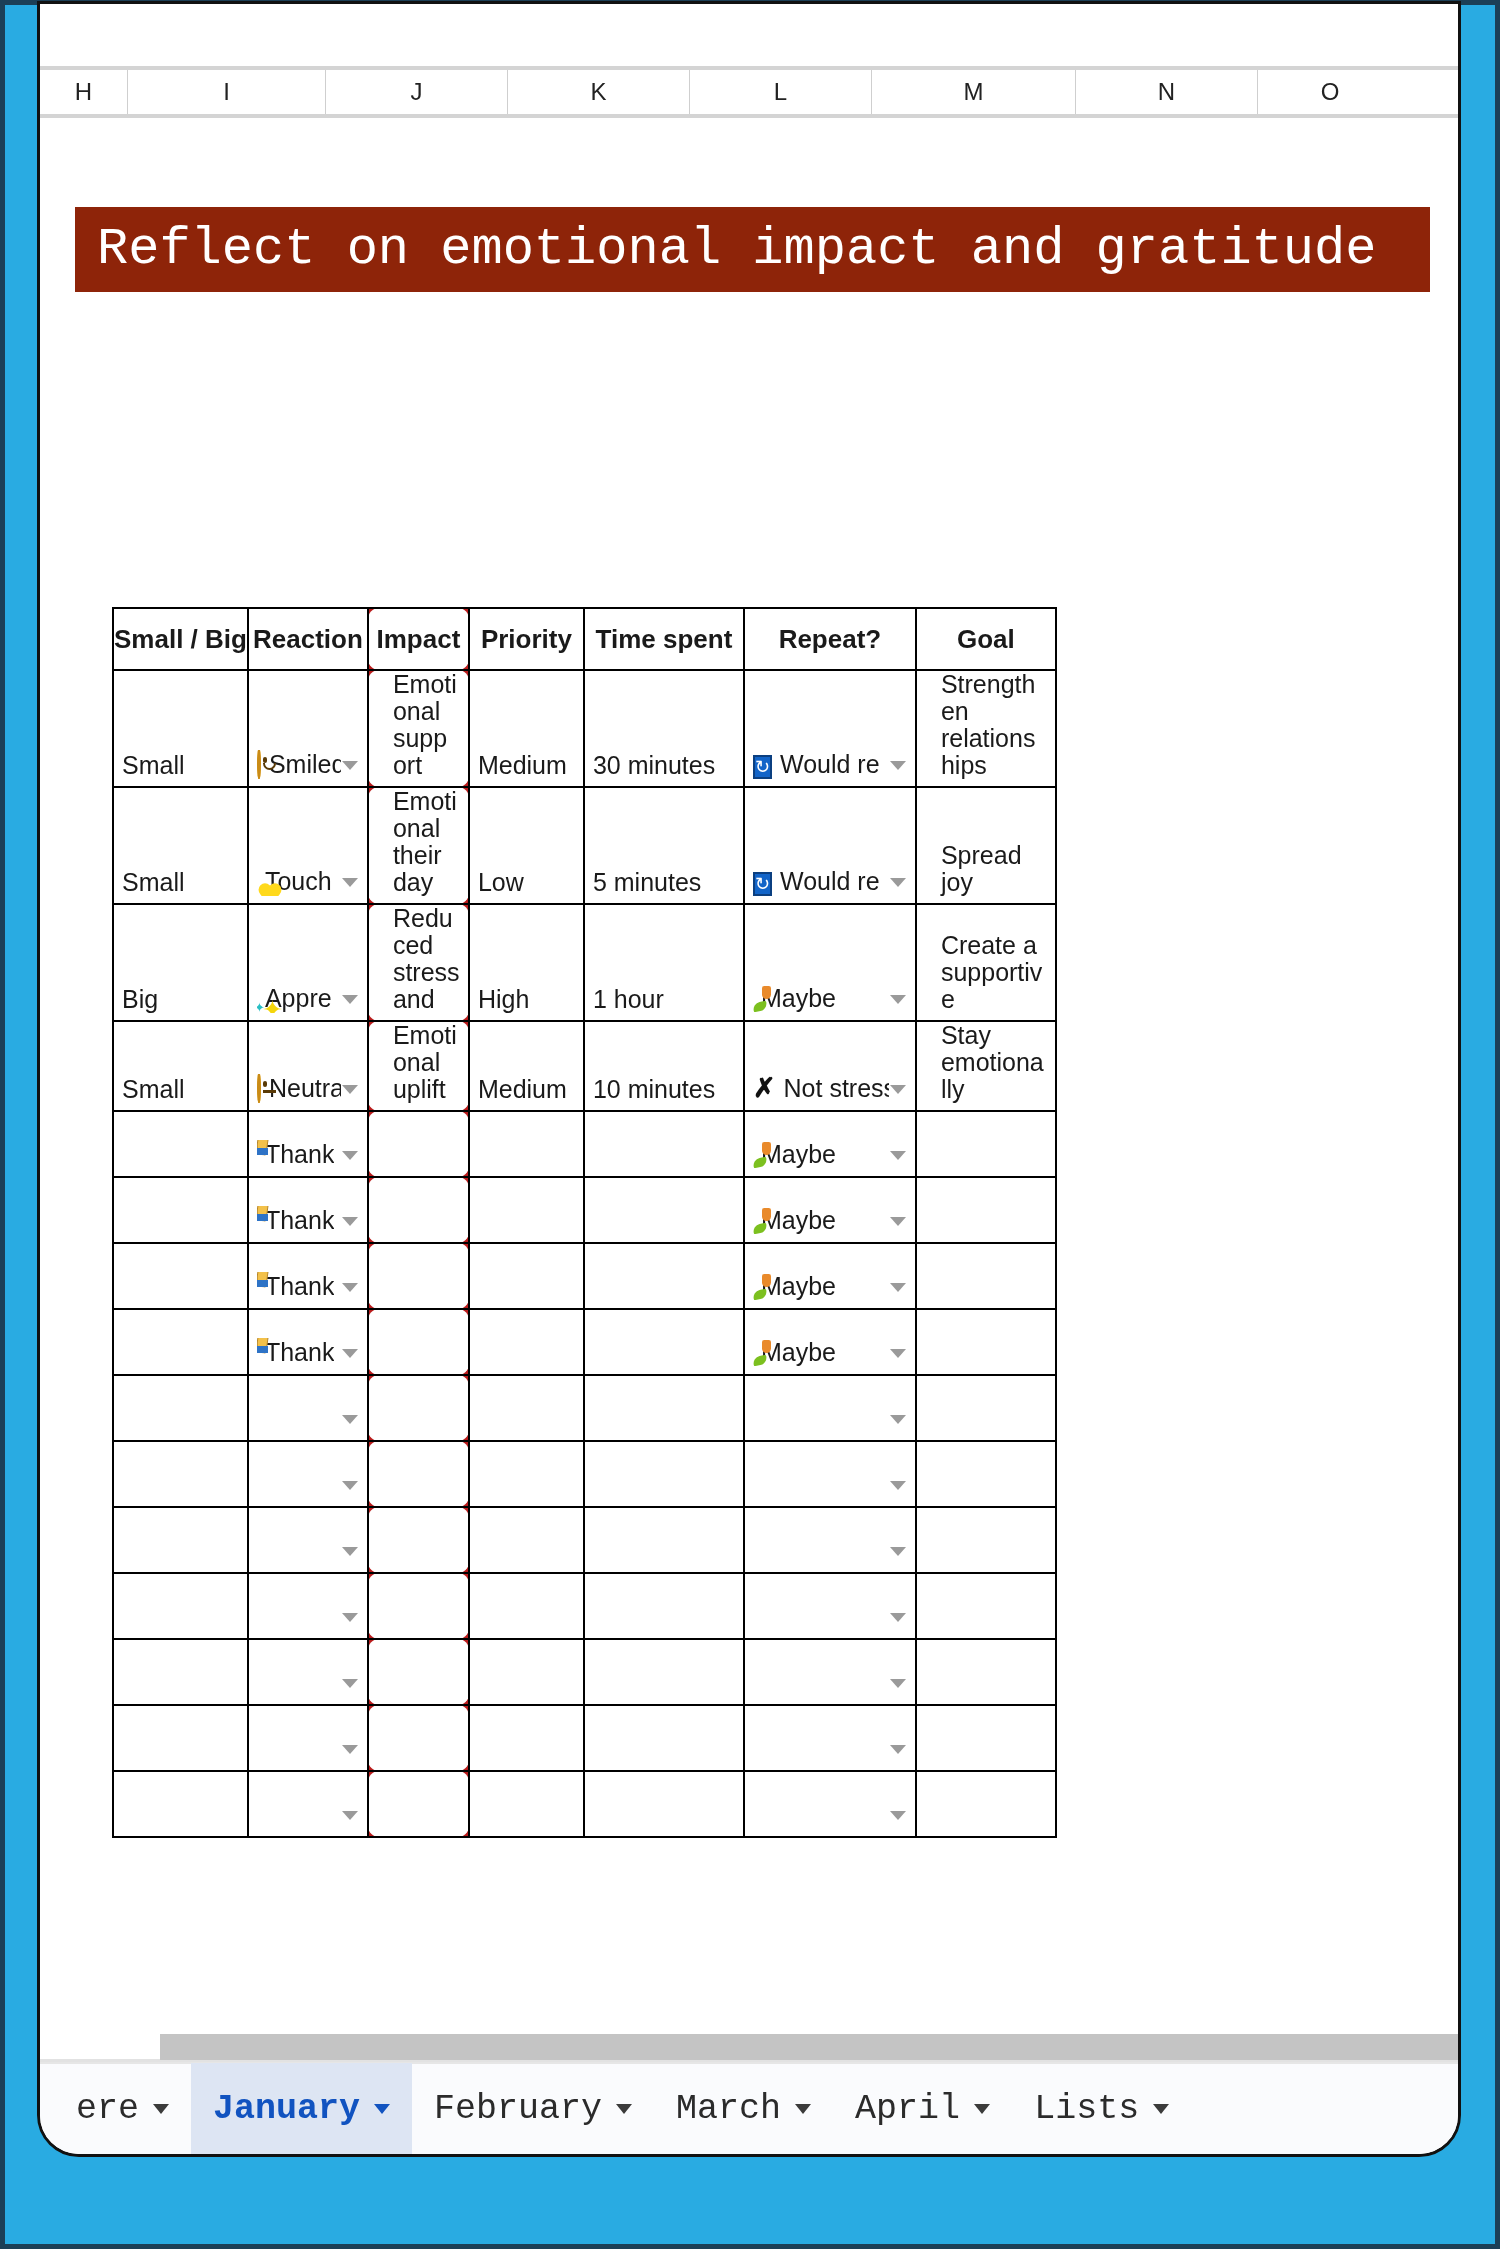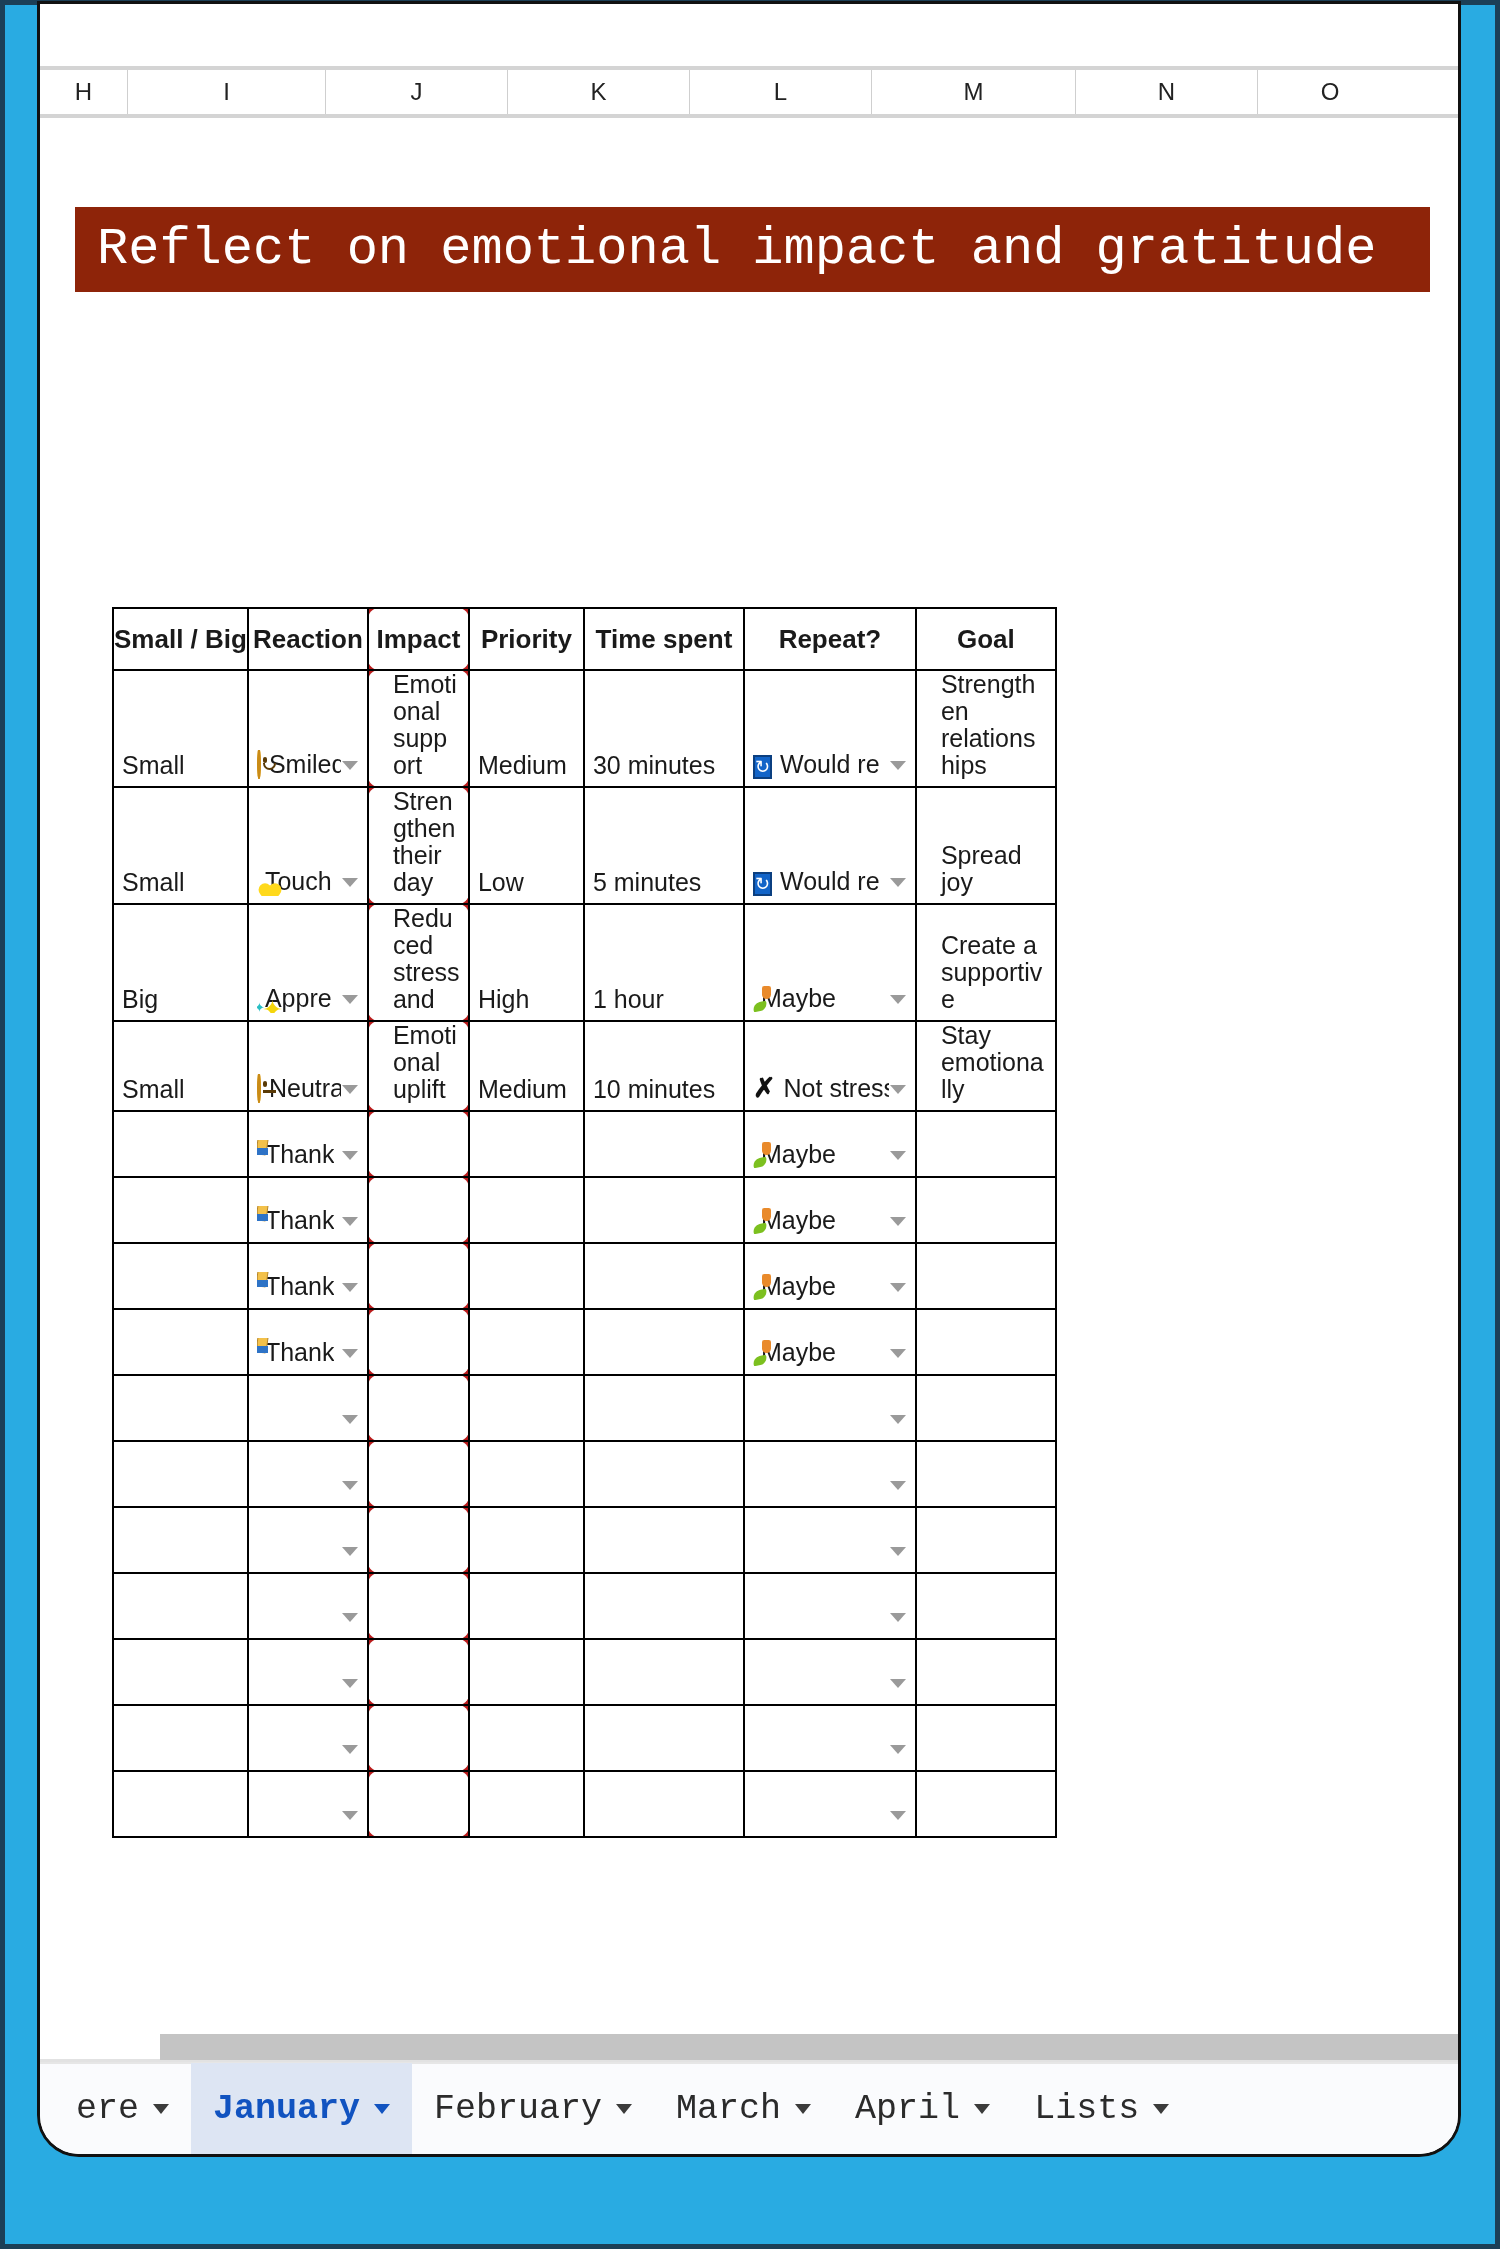--- a/index.html
+++ b/index.html
@@ -305,21 +305,21 @@
             <td class="w-reaction">
               <div class="dd">
                 <div class="dd-inner">
                   <span class="ico"><span class="ico-heart"></span></span>
                   <span class="dd-label">Touch</span>
                 </div>
                 <span class="dd-arrow"></span>
               </div>
             </td>
             <td class="w-impact">
-              <div class="cellpad wrapcell">Strengthen their day</div>
+              <div class="cellpad wrapcell">Emotional their day</div>
             </td>
             <td class="w-priority">
               <div class="cellpad">Low</div>
             </td>
             <td class="w-time">
               <div class="cellpad">5 minutes</div>
             </td>
             <td class="w-repeat">
               <div class="dd">
                 <div class="dd-inner">

